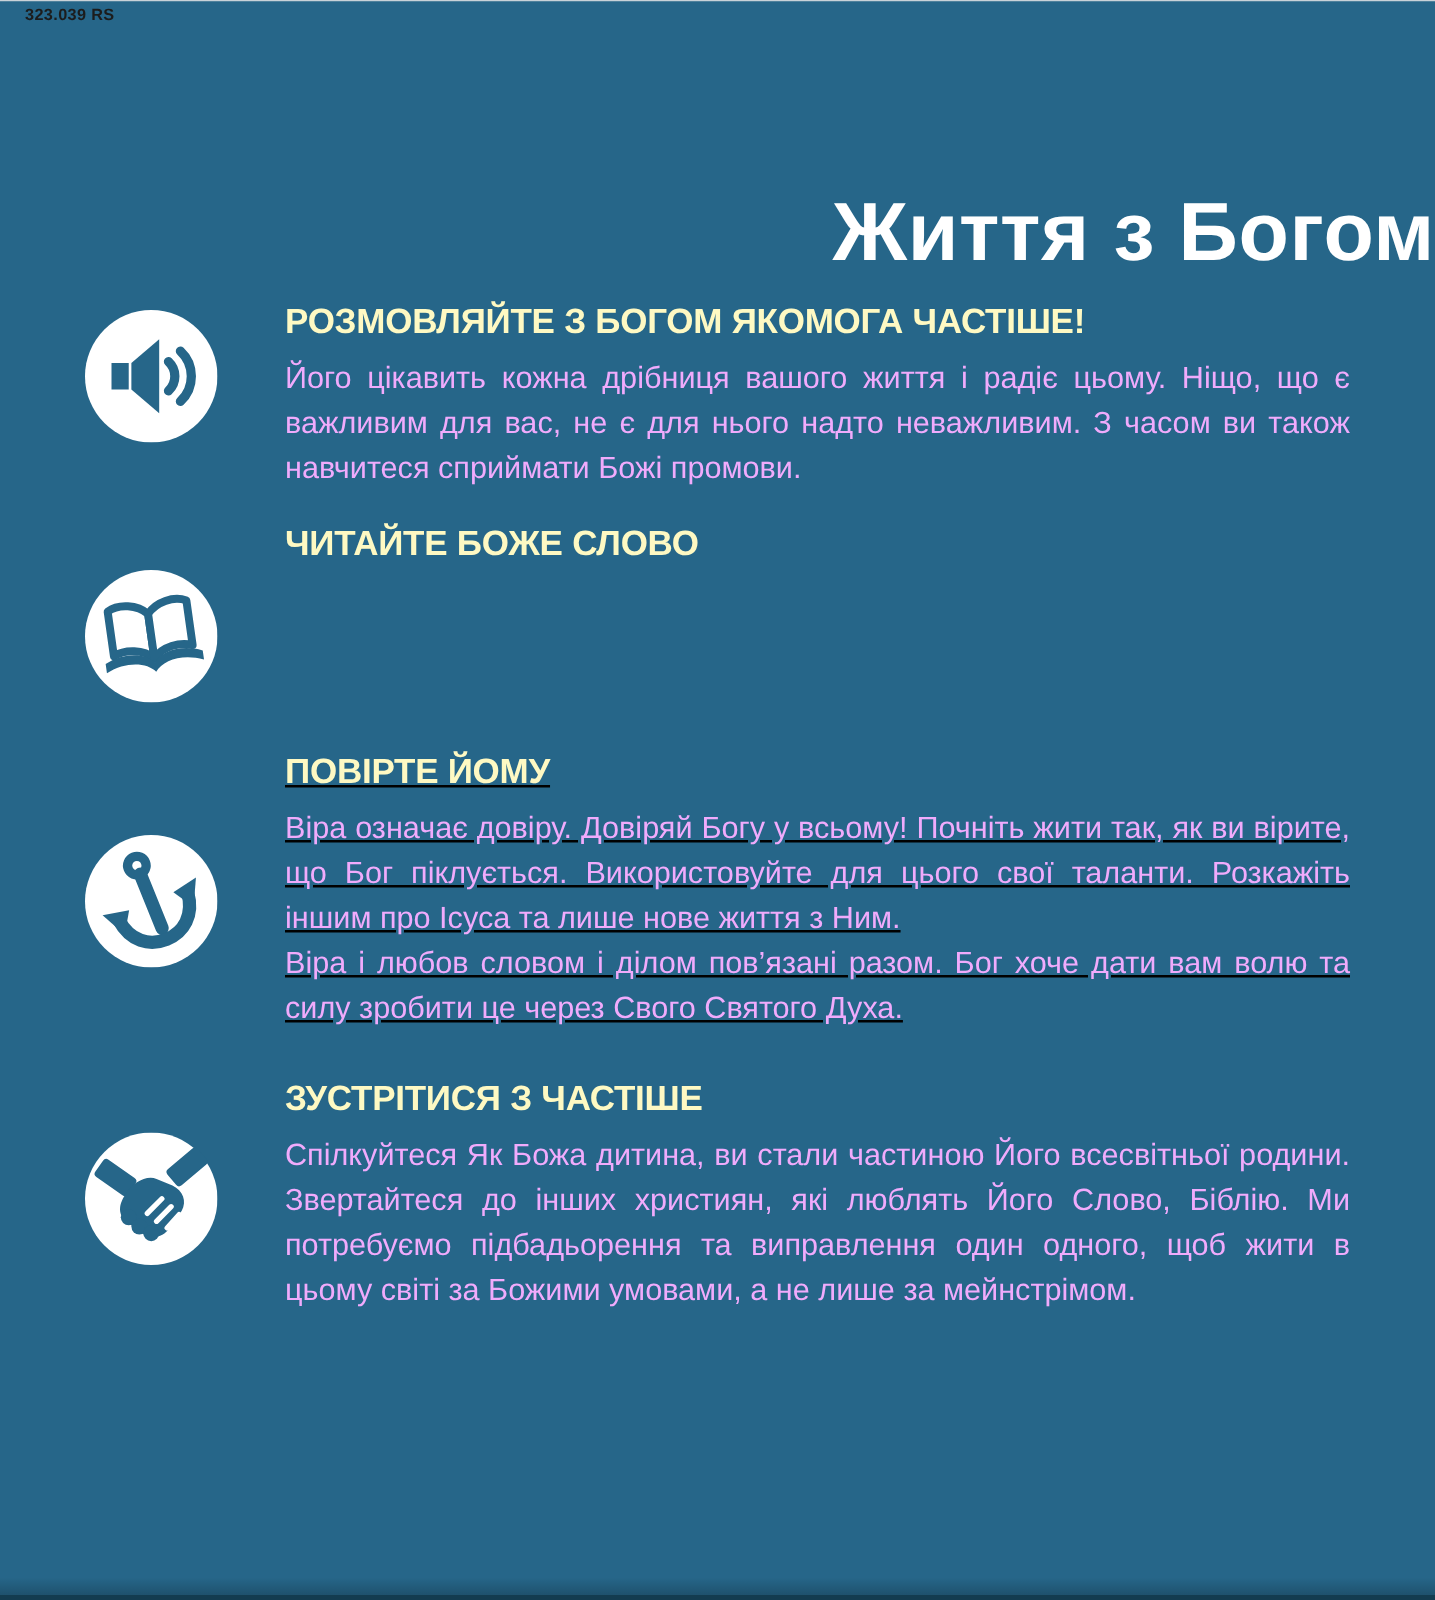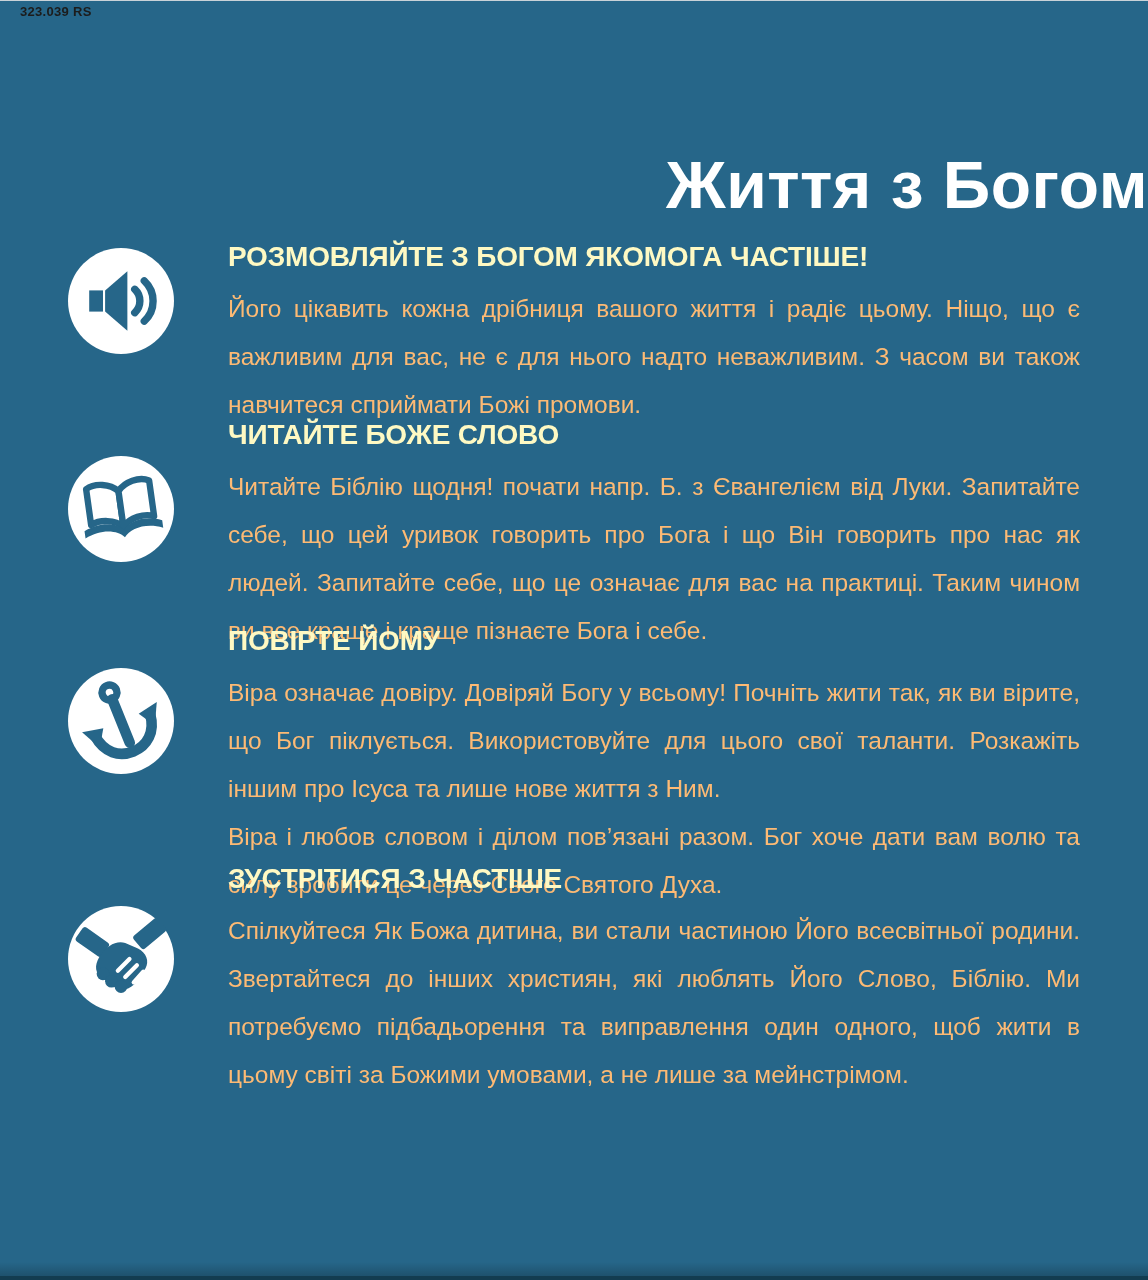--- a/index.html
+++ b/index.html
@@ -48,37 +48,37 @@
   .icon-3 { top: 667px; }
   .icon-4 { top: 905px; }
 
   .section {
     position: absolute;
     left: 228px;
     width: 852px;
   }
   .section-1 { top: 240px; }
   .section-2 { top: 418px; }
-  .section-3 { top: 624px; }
+  .section-3 { top: 600px; text-decoration: underline; }
   .section-4 { top: 862px; }
 
   .section h2 {
     margin: 0 0 12px 0;
     font-size: 28px;
     line-height: 32px;
     font-weight: 700;
     color: #fef9c3;
     letter-spacing: -0.2px;
   }
 
   .section p {
     margin: 0;
     font-size: 24.5px;
-    line-height: 48px;
-    color: #fdba74;
+    line-height: 36px;
+    color: #f0abfc;
     text-align: justify;
   }
 
   .bottom-band {
     position: absolute;
     left: 0; right: 0; bottom: 0;
     height: 18px;
     background: linear-gradient(to bottom, rgba(0,0,0,0) 0%, rgba(0,0,0,0.14) 70%, rgba(0,0,0,0.2) 100%);
     border-bottom: 4px solid #133c50;
     box-sizing: border-box;
@@ -146,21 +146,20 @@
     </svg>
   </div>
 
   <div class="section section-1">
     <h2>РОЗМОВЛЯЙТЕ З БОГОМ ЯКОМОГА ЧАСТІШЕ!</h2>
     <p>Його цікавить кожна дрібниця вашого життя і радіє цьому.  Ніщо, що є важливим для вас, не є для нього надто неважливим.  З часом ви також навчитеся сприймати Божі промови.</p>
   </div>
 
   <div class="section section-2">
     <h2>ЧИТАЙТЕ БОЖЕ СЛОВО</h2>
-    <p>Читайте Біблію щодня!  почати напр.  Б. з Євангелієм від Луки.  Запитайте себе, що цей уривок говорить про Бога і що Він говорить про нас як людей.  Запитайте себе, що це означає для вас на практиці.  Таким чином ви все краще і краще пізнаєте Бога і себе.</p>
   </div>
 
   <div class="section section-3">
     <h2>ПОВІРТЕ ЙОМУ</h2>
     <p>Віра означає довіру.  Довіряй Богу у всьому!  Почніть жити так, як ви вірите, що Бог піклується.  Використовуйте для цього свої таланти.  Розкажіть іншим про Ісуса та лише нове життя з Ним.</p>
     <p>Віра і любов словом і ділом пов’язані разом.  Бог хоче дати вам волю та силу зробити це через Свого Святого Духа.</p>
   </div>
 
   <div class="section section-4">
     <h2>ЗУСТРІТИСЯ З ЧАСТІШЕ</h2>

